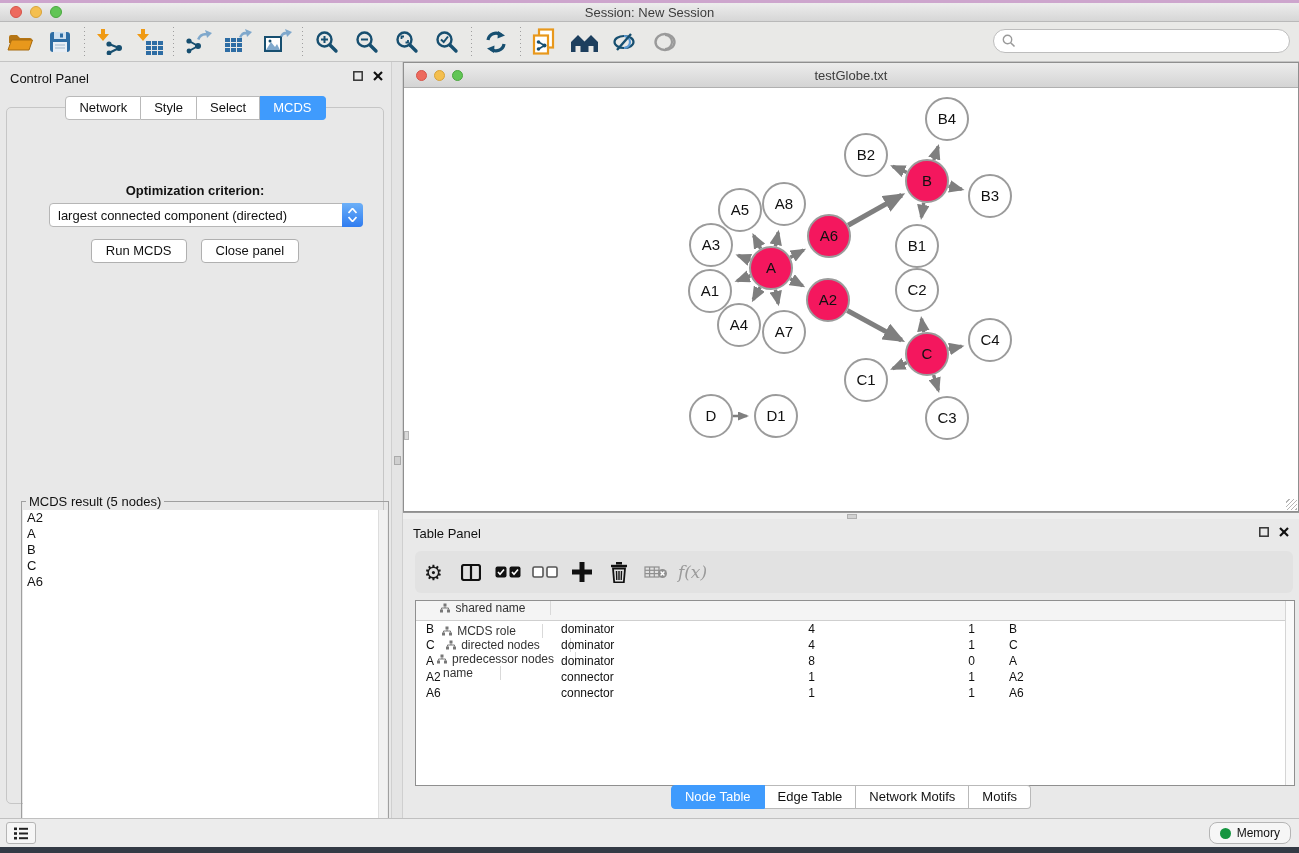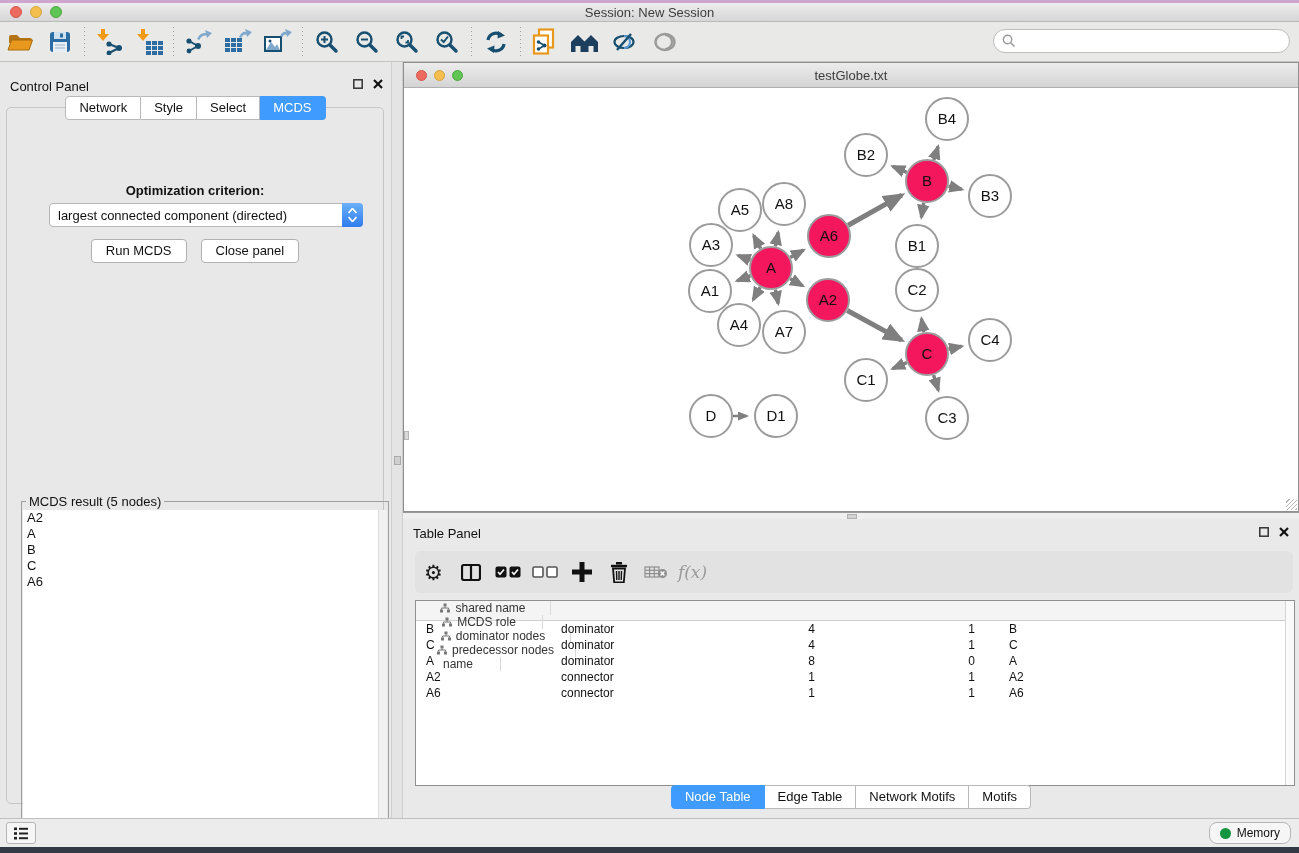--- a/index.html
+++ b/index.html
@@ -26,21 +26,21 @@
   .tsep { width:1px; height:30px; margin:0 4px;
     background-image:linear-gradient(#9f9f9f 30%, transparent 0); background-size:1px 4px; }
   .searchbox { position:absolute; right:9px; top:7px; width:297px; height:24px; background:#fff;
     border:1px solid #bdbdbd; border-radius:13px; display:flex; align-items:center; padding-left:8px; }
 
   
   .control-panel { position:absolute; left:0; top:62px; width:391px; height:756px; background:#e8e8e8; }
   .v-splitter { position:absolute; left:391px; top:62px; width:12px; height:756px; background:#e4e4e4; border-left:1px solid #cfcfcf; border-right:1px solid #cfcfcf; }
   .v-handle { position:absolute; left:2px; top:394px; width:7px; height:9px; background:#cfcfcf; border:1px solid #aaa; }
 
-  .cp-header { position:absolute; left:0; top:8px; width:100%; height:30px; }
+  .cp-header { position:absolute; left:0; top:0; width:100%; height:30px; }
   .panel-title { position:absolute; left:10px; top:9px; font-size:13px; color:#111; }
   .panel-ctrls { position:absolute; right:8px; top:9px; display:flex; gap:10px; align-items:center; }
 
   .cp-box { position:absolute; left:6px; top:45px; width:378px; height:697px;
     border:1px solid #c6c6c6; border-radius:5px; }
   .cp-tabs { position:absolute; left:0; top:34px; width:100%; display:flex; justify-content:center; z-index:2; }
   .seg-tab { font-size:13px; color:#111; background:#fff; border:1px solid #b9b9b9; border-left:none;
     padding:3px 13px 4px; cursor:default; }
   .seg-tab:first-child { border-left:1px solid #b9b9b9; border-radius:4px 0 0 4px; }
   .seg-tab:last-child { border-radius:0 4px 4px 0; }
@@ -500,37 +500,37 @@
       <div class="thead" id="thead">
           <div class="th" style="width: 135px;">
             <svg width="10" height="10" viewBox="0 0 10 10">
               <rect x="3.5" y="0.5" width="3" height="3" fill="#777"></rect>
               <rect x="0" y="6.5" width="3" height="3" fill="#777"></rect>
               <rect x="7" y="6.5" width="3" height="3" fill="#777"></rect>
               <path d="M5 3.5 V5 M1.5 6.5 V5 H8.5 V6.5" stroke="#777" fill="none" stroke-width="1"></path>
             </svg>
             <span>shared name</span>
           </div>
-          <div class="th" style="width: 127px;">
+          <div class="th" style="width: 127px; margin-top: 9px;">
             <svg width="10" height="10" viewBox="0 0 10 10">
               <rect x="3.5" y="0.5" width="3" height="3" fill="#777"></rect>
               <rect x="0" y="6.5" width="3" height="3" fill="#777"></rect>
               <rect x="7" y="6.5" width="3" height="3" fill="#777"></rect>
               <path d="M5 3.5 V5 M1.5 6.5 V5 H8.5 V6.5" stroke="#777" fill="none" stroke-width="1"></path>
             </svg>
             <span>MCDS role</span>
           </div>
           <div class="th" style="width: 155px;">
             <svg width="10" height="10" viewBox="0 0 10 10">
               <rect x="3.5" y="0.5" width="3" height="3" fill="#777"></rect>
               <rect x="0" y="6.5" width="3" height="3" fill="#777"></rect>
               <rect x="7" y="6.5" width="3" height="3" fill="#777"></rect>
               <path d="M5 3.5 V5 M1.5 6.5 V5 H8.5 V6.5" stroke="#777" fill="none" stroke-width="1"></path>
             </svg>
-            <span>dominator nodes</span>
+            <span>directed nodes</span>
           </div>
           <div class="th" style="width: 160px;">
             <svg width="10" height="10" viewBox="0 0 10 10">
               <rect x="3.5" y="0.5" width="3" height="3" fill="#777"></rect>
               <rect x="0" y="6.5" width="3" height="3" fill="#777"></rect>
               <rect x="7" y="6.5" width="3" height="3" fill="#777"></rect>
               <path d="M5 3.5 V5 M1.5 6.5 V5 H8.5 V6.5" stroke="#777" fill="none" stroke-width="1"></path>
             </svg>
             <span>predecessor nodes</span>
           </div>

